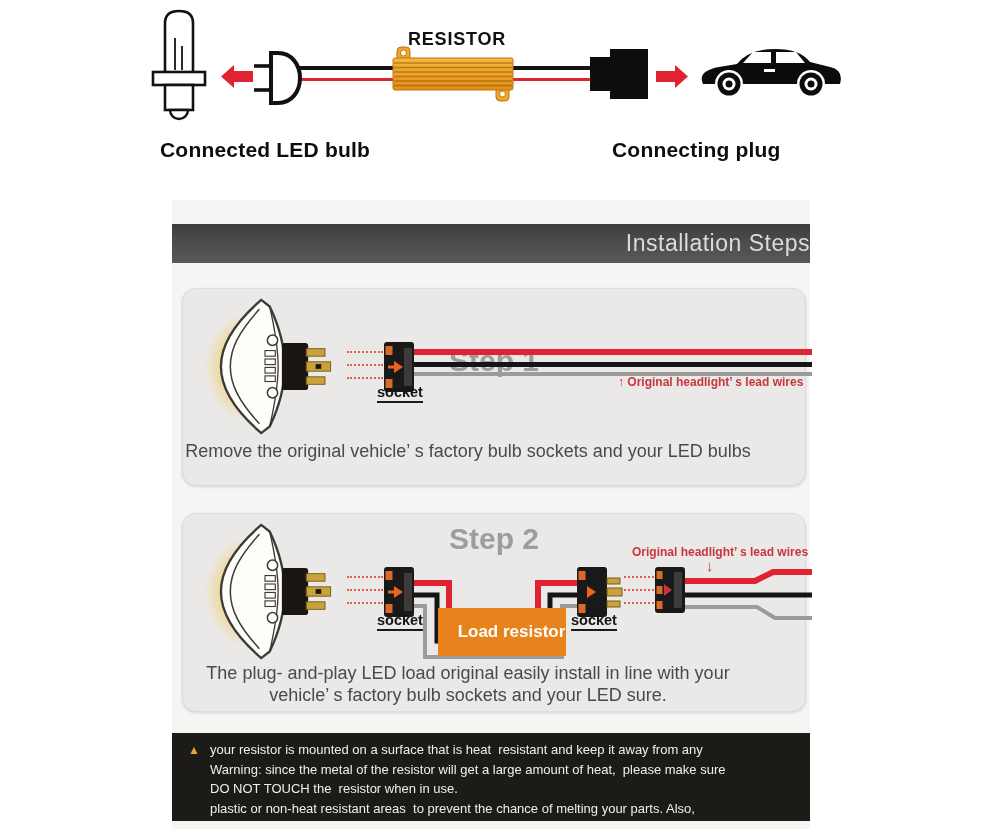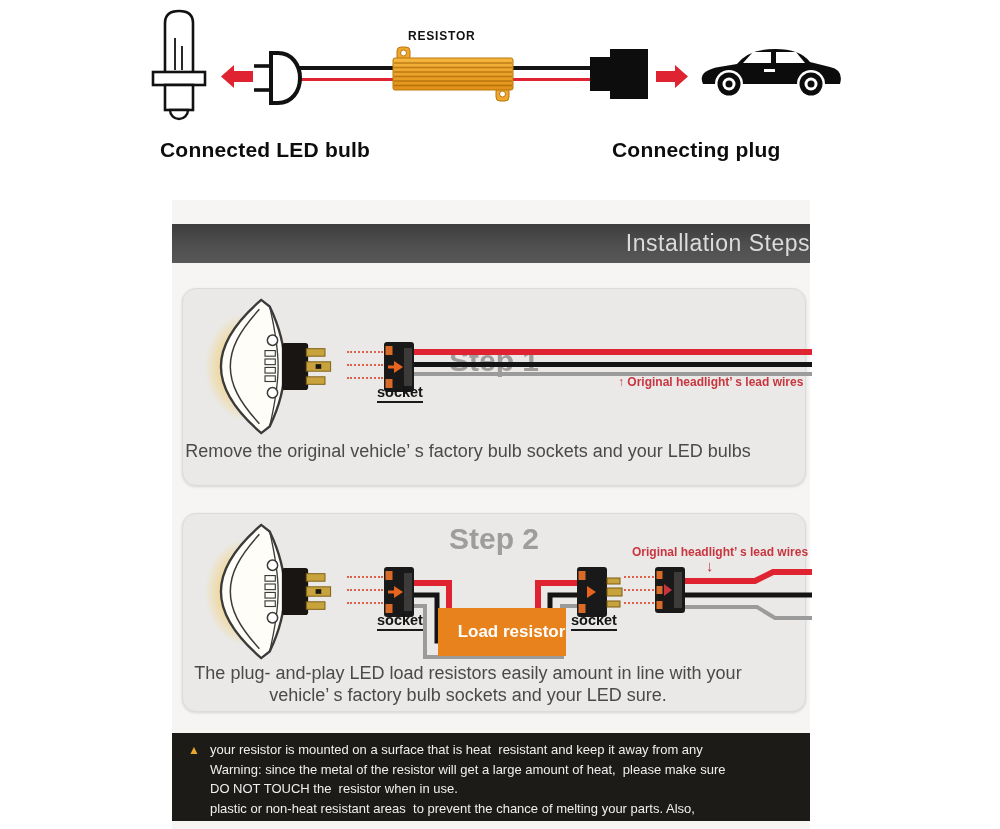--- a/index.html
+++ b/index.html
@@ -1,21 +1,21 @@
 <!DOCTYPE html>
 <html><head>
 <meta charset="utf-8">
 <style>
   html,body{margin:0;padding:0;background:#ffffff;}
   .page{position:relative;width:1000px;height:829px;background:#ffffff;overflow:hidden;
         font-family:"Liberation Sans","DejaVu Sans",sans-serif;}
   .abs{position:absolute;}
   
   .top-label{position:absolute;font-size:21px;font-weight:bold;color:#0d0d0d;letter-spacing:.2px;white-space:pre;}
-  .resistor-title{position:absolute;font-size:12px;font-weight:bold;color:#111;letter-spacing:.8px;white-space:pre;}
+  .resistor-title{position:absolute;font-size:18px;font-weight:bold;color:#111;letter-spacing:.8px;white-space:pre;}
   .wire{position:absolute;}
   .wire.black{background:#141414;}
   .wire.red{background:#e02330;}
   .wire.gray{background:#9b9b9b;}
   
   .panel{position:absolute;left:172px;top:200px;width:638px;height:629px;background:#f6f5f3;}
   .panel-header{position:absolute;left:172px;top:224px;width:638px;height:39px;
       background:linear-gradient(180deg,#3d3d3d 0%,#4f4f4f 55%,#585858 100%);
       color:#dcdbdb;font-size:23px;font-weight:400;text-align:right;line-height:39px;letter-spacing:.5px;}
   .card{position:absolute;left:182px;width:624px;background:#eae9e7;border:1px solid #dcdbd9;
@@ -231,21 +231,21 @@
     <rect x="1.5" y="4" width="6" height="8" fill="#d96b28"></rect>
     <rect x="1.5" y="19" width="6" height="8" fill="#d96b28"></rect>
     <rect x="1.5" y="34" width="6" height="8" fill="#d96b28"></rect>
     <rect x="19" y="5" width="8" height="36" fill="#3d3b39"></rect>
     <path d="M9,17 L17,23 L9,29 Z" fill="#c9353f"></path>
   </svg>
 
   <div class="red-note" style="left:632px;top:545px;">Original headlight’ s lead wires</div>
   <div class="red-note" style="left:706px;top:557px;font-size:15px;">↓</div>
 
-  <div class="caption" style="top:663px;">The plug- and-play LED load resistors easily amount in line with your</div>
+  <div class="caption" style="top:663px;">The plug- and-play LED load original easily install in line with your</div>
   <div class="caption" style="top:685px;">vehicle’ s factory bulb sockets and your LED sure.</div>
 
   <div class="warning">
     <span class="warning-tri">▲</span>
     <div class="warning-lines">
       <div>your resistor is mounted on a surface that is heat  resistant and keep it away from any</div>
       <div>Warning: since the metal of the resistor will get a large amount of heat,  please make sure</div>
       <div>DO NOT TOUCH the  resistor when in use.</div>
       <div>plastic or non-heat resistant areas  to prevent the chance of melting your parts. Also,</div>
     </div>

